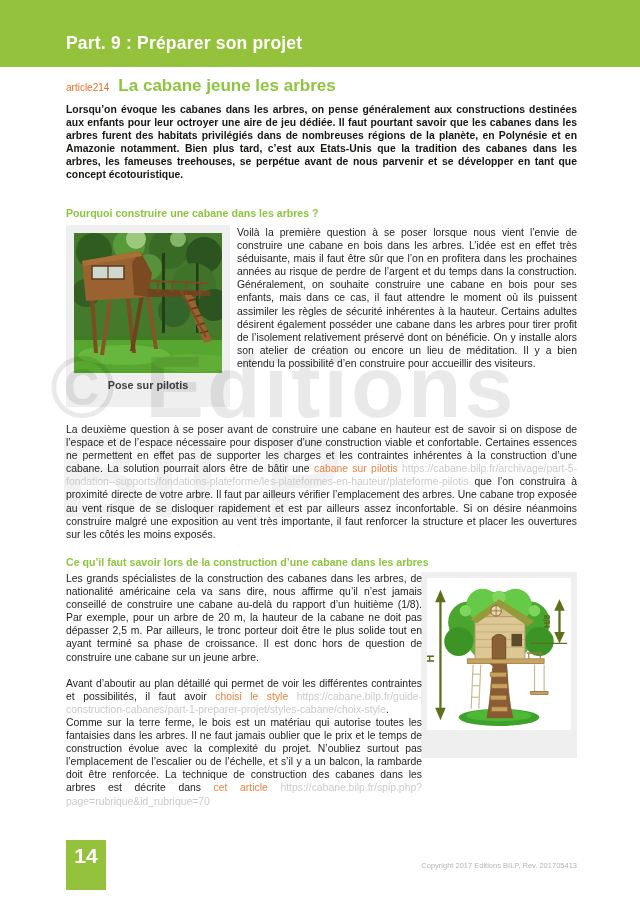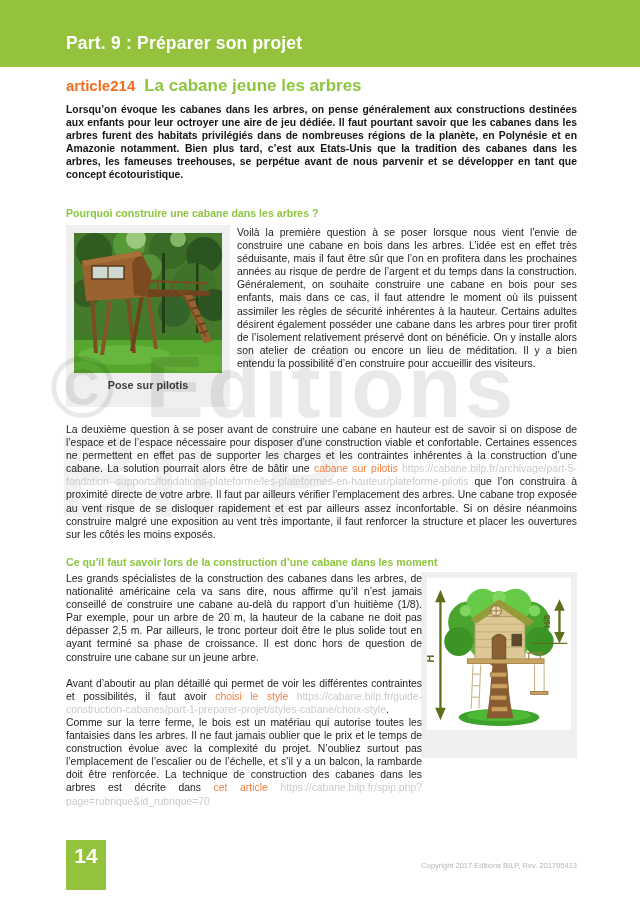--- a/index.html
+++ b/index.html
@@ -6,21 +6,21 @@
   .page{position:relative;width:640px;height:898px;background:#fff;overflow:hidden;
         font-family:"Liberation Sans","DejaVu Sans",sans-serif;color:#1d1d1b;}
   
   .header-bar{position:absolute;left:0;top:0;width:640px;height:67px;background:#95c23c;z-index:4;}
   .header-title{position:absolute;left:66px;top:33px;color:#ffffff;font-weight:700;font-size:17.5px;letter-spacing:.2px;}
   .chapter-box{position:absolute;left:513px;top:0;width:59px;height:67px;background:#f36f21;
                display:flex;align-items:center;justify-content:center;}
   .chapter-num{color:#fff;font-weight:700;font-size:40px;line-height:1;padding-top:6px;}
   
   .article-row{position:absolute;left:66px;top:76px;width:511px;display:flex;align-items:baseline;gap:9px;z-index:3;}
-  .article-id{color:#f26f21;font-weight:700;font-size:15px;}
+  .article-id{color:#f26f21;font-weight:400;font-size:10px;}
   .article-title{color:#8dc53f;font-weight:700;font-size:17px;}
   
   .tb{position:absolute;z-index:3;text-align:justify;font-size:10.4px;line-height:13.1px;background:transparent;}
   .intro{left:66px;top:103px;width:511px;font-weight:700;color:#161613;}
   .h-green{position:absolute;z-index:3;color:#8dc53f;font-weight:700;font-size:10.6px;}
   .hd1{left:66px;top:207px;}
   .hd2{left:66px;top:556px;}
   .col-right{left:237px;top:226px;width:340px;}
   .para2{left:66px;top:423px;width:511px;}
   .col-left2{left:66px;top:572px;width:356px;}
@@ -118,21 +118,21 @@
     </svg>
     <div class="fig-caption">Pose sur pilotis</div>
   </div>
 
   <div class="tb col-right">Voilà la première question à se poser lorsque nous vient l’envie de construire une cabane en bois dans les arbres. L’idée est en effet très séduisante, mais il faut être sûr que l’on en profitera dans les prochaines années au risque de perdre de l’argent et du temps dans la construction. Généralement, on souhaite construire une cabane en bois pour ses enfants, mais dans ce cas, il faut attendre le moment où ils puissent assimiler les règles de sécurité inhérentes à la hauteur. Certains adultes désirent également posséder une cabane dans les arbres pour tirer profit de l’isolement relativement préservé dont on bénéficie. On y installe alors son atelier de création ou encore un lieu de méditation. Il y a bien entendu la possibilité d’en construire pour accueillir des visiteurs.</div>
 
   <div class="tb para2">
     <span>La deuxième question à se poser avant de construire une cabane en hauteur est de savoir si on dispose de l’espace et de l’espace nécessaire pour disposer d’une construction viable et confortable. Certaines essences ne permettent en effet pas de supporter les charges et les contraintes inhérentes à la construction d’une cabane. La solution pourrait alors être de bâtir une </span><a class="lnk" href="#">cabane sur pilotis</a><a class="url" href="#"> https://cabane.bilp.fr/archivage/part-5-fondation--supports/fondations-plateforme/les-plateformes-en-hauteur/plateforme-pilotis </a><span>que l’on construira à proximité directe de votre arbre. Il faut par ailleurs vérifier l’emplacement des arbres. Une cabane trop exposée au vent risque de se disloquer rapidement et est par ailleurs assez inconfortable. Si on désire néanmoins construire malgré une exposition au vent très importante, il faut renforcer la structure et placer les ouvertures sur les côtés les moins exposés.</span>
   </div>
 
-  <div class="h-green hd2">Ce qu’il faut savoir lors de la construction d’une cabane dans les moment</div>
+  <div class="h-green hd2">Ce qu’il faut savoir lors de la construction d’une cabane dans les arbres</div>
 
   <div class="tb col-left2">
     <p>Les grands spécialistes de la construction des cabanes dans les arbres, de nationalité américaine cela va sans dire, nous affirme qu’il n’est jamais conseillé de construire une cabane au-delà du rapport d’un huitième (1/8). Par exemple, pour un arbre de 20 m, la hauteur de la cabane ne doit pas dépasser 2,5 m. Par ailleurs, le tronc porteur doit être le plus solide tout en ayant terminé sa phase de croissance. Il est donc hors de question de construire une cabane sur un jeune arbre.</p>
     <p>
       <span>Avant d’aboutir au plan détaillé qui permet de voir les différentes contraintes et possibilités, il faut avoir </span><a class="lnk" href="#">choisi le style</a><a class="url" href="#"> https://cabane.bilp.fr/guide-construction-cabanes/part-1-preparer-projet/styles-cabane/choix-style</a><span>. Comme sur la terre ferme, le bois est un matériau qui autorise toutes les fantaisies dans les arbres. Il ne faut jamais oublier que le prix et le temps de construction évolue avec la complexité du projet. N’oubliez surtout pas l’emplacement de l’escalier ou de l’échelle, et s’il y a un balcon, la rambarde doit être renforcée. La technique de construction des cabanes dans les arbres est décrite dans </span><a class="lnk" href="#">cet article</a><a class="url" href="#"> https://cabane.bilp.fr/spip.php?page=rubrique&amp;id_rubrique=70</a>
     </p>
   </div>
 
   <div class="figure fig2">
     <svg class="fig-img" viewBox="0 0 150 158" width="144" height="152" xmlns="http://www.w3.org/2000/svg">

